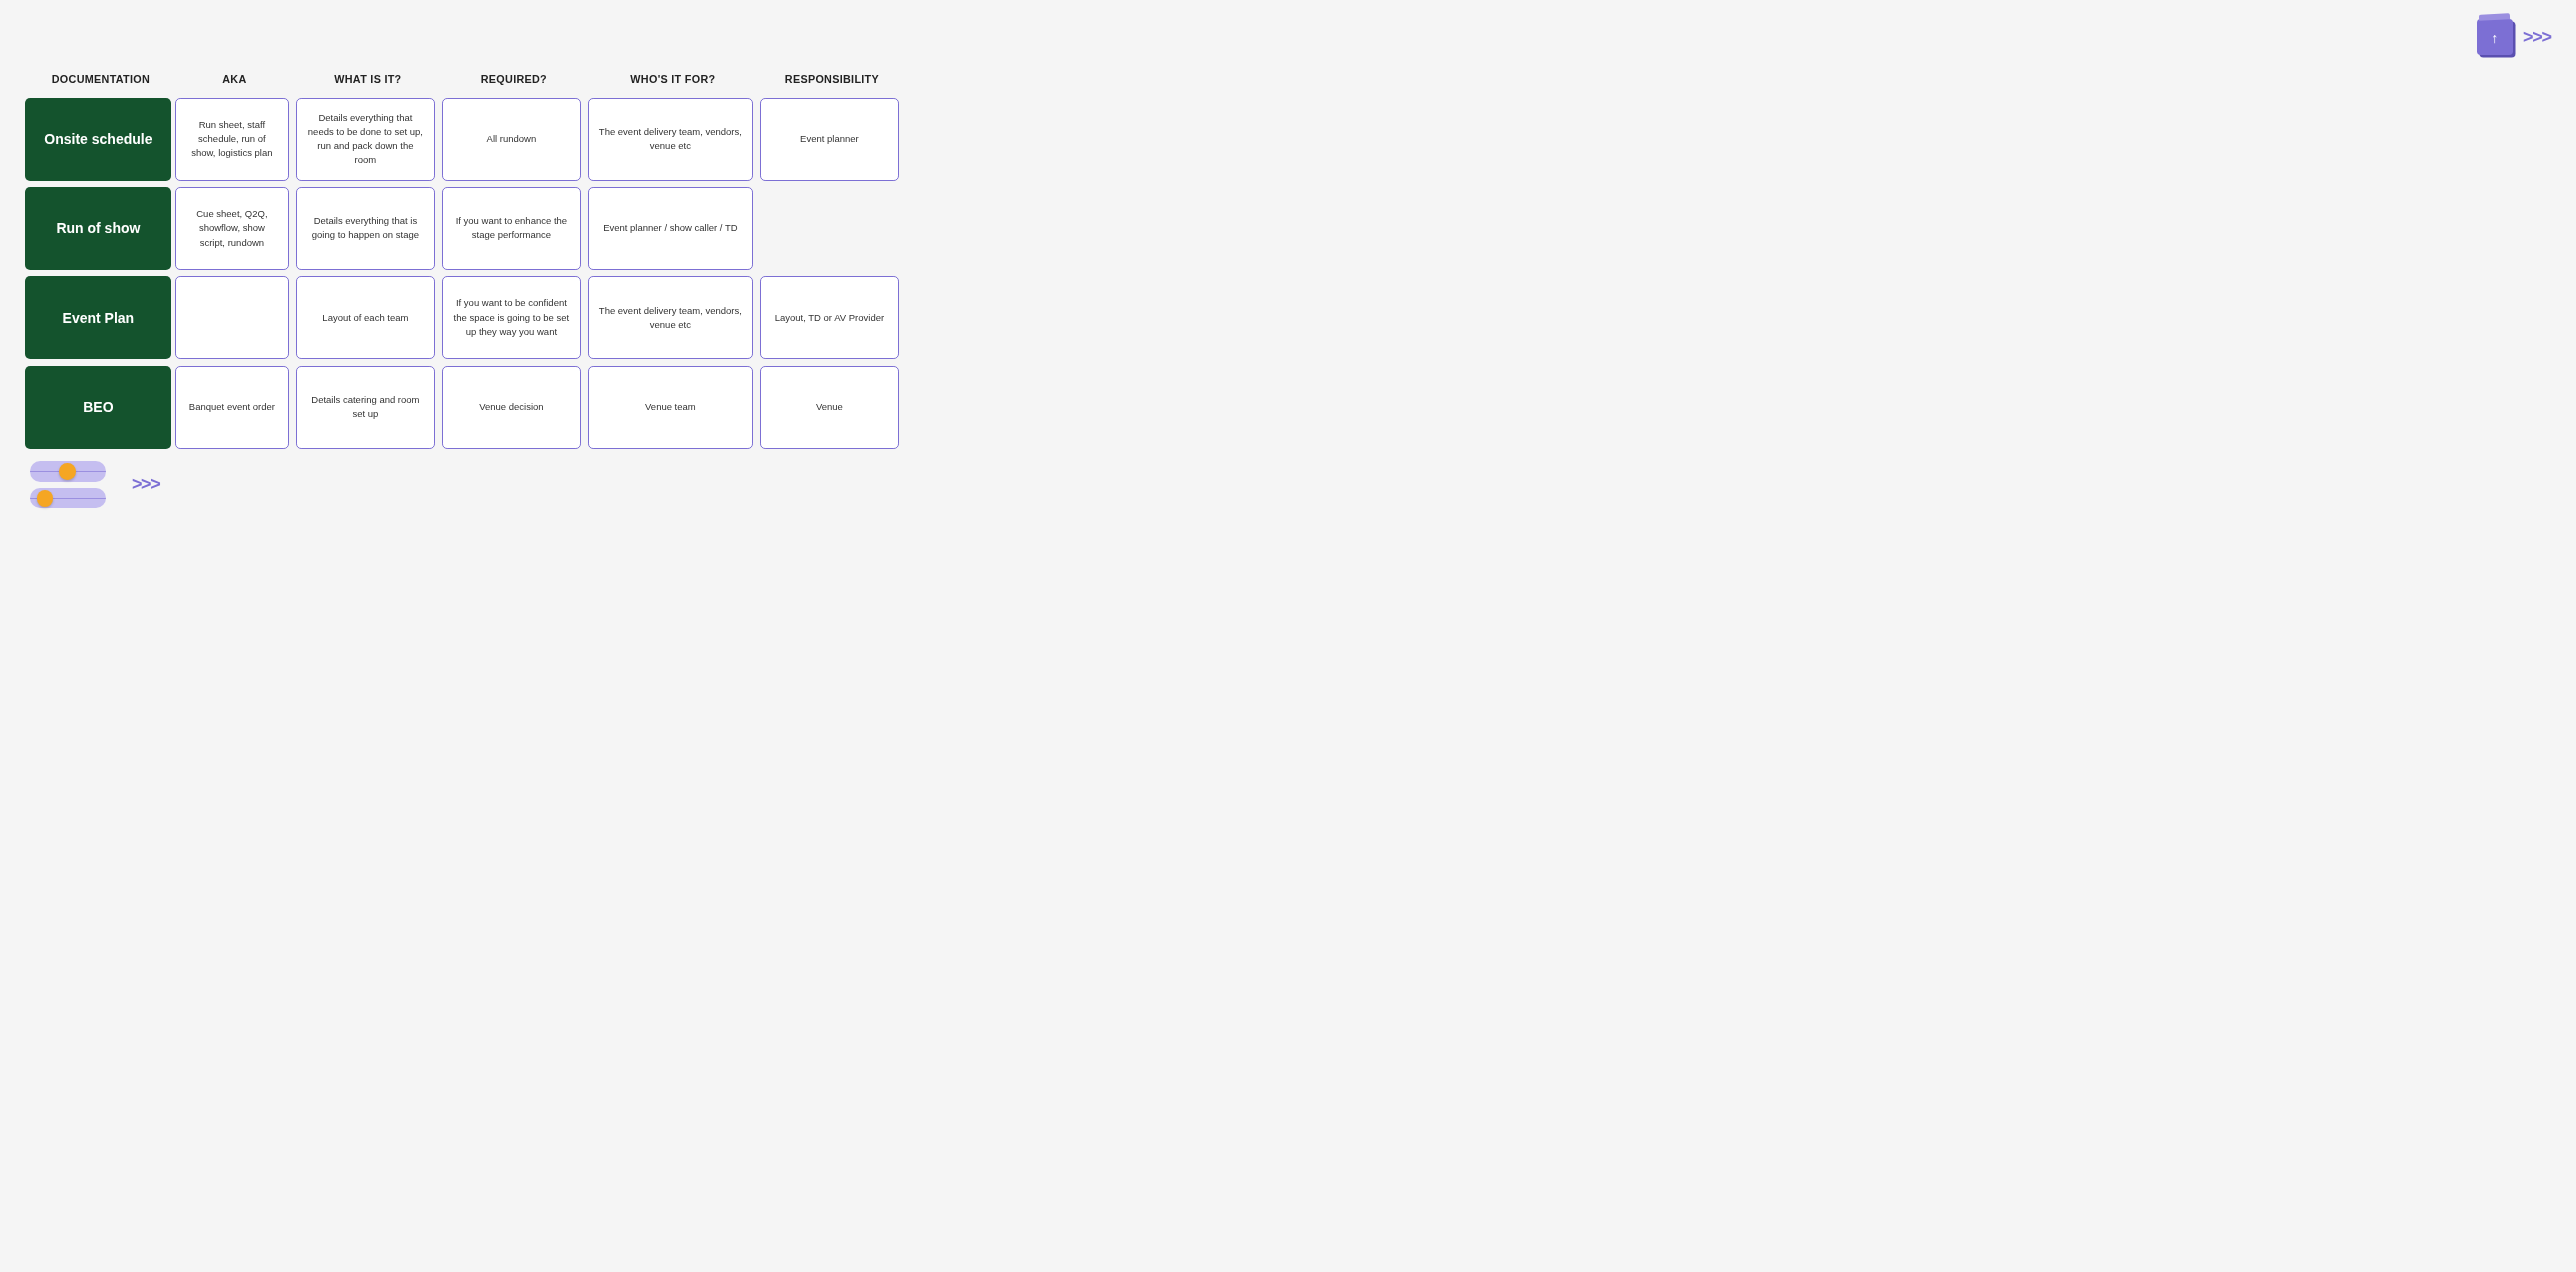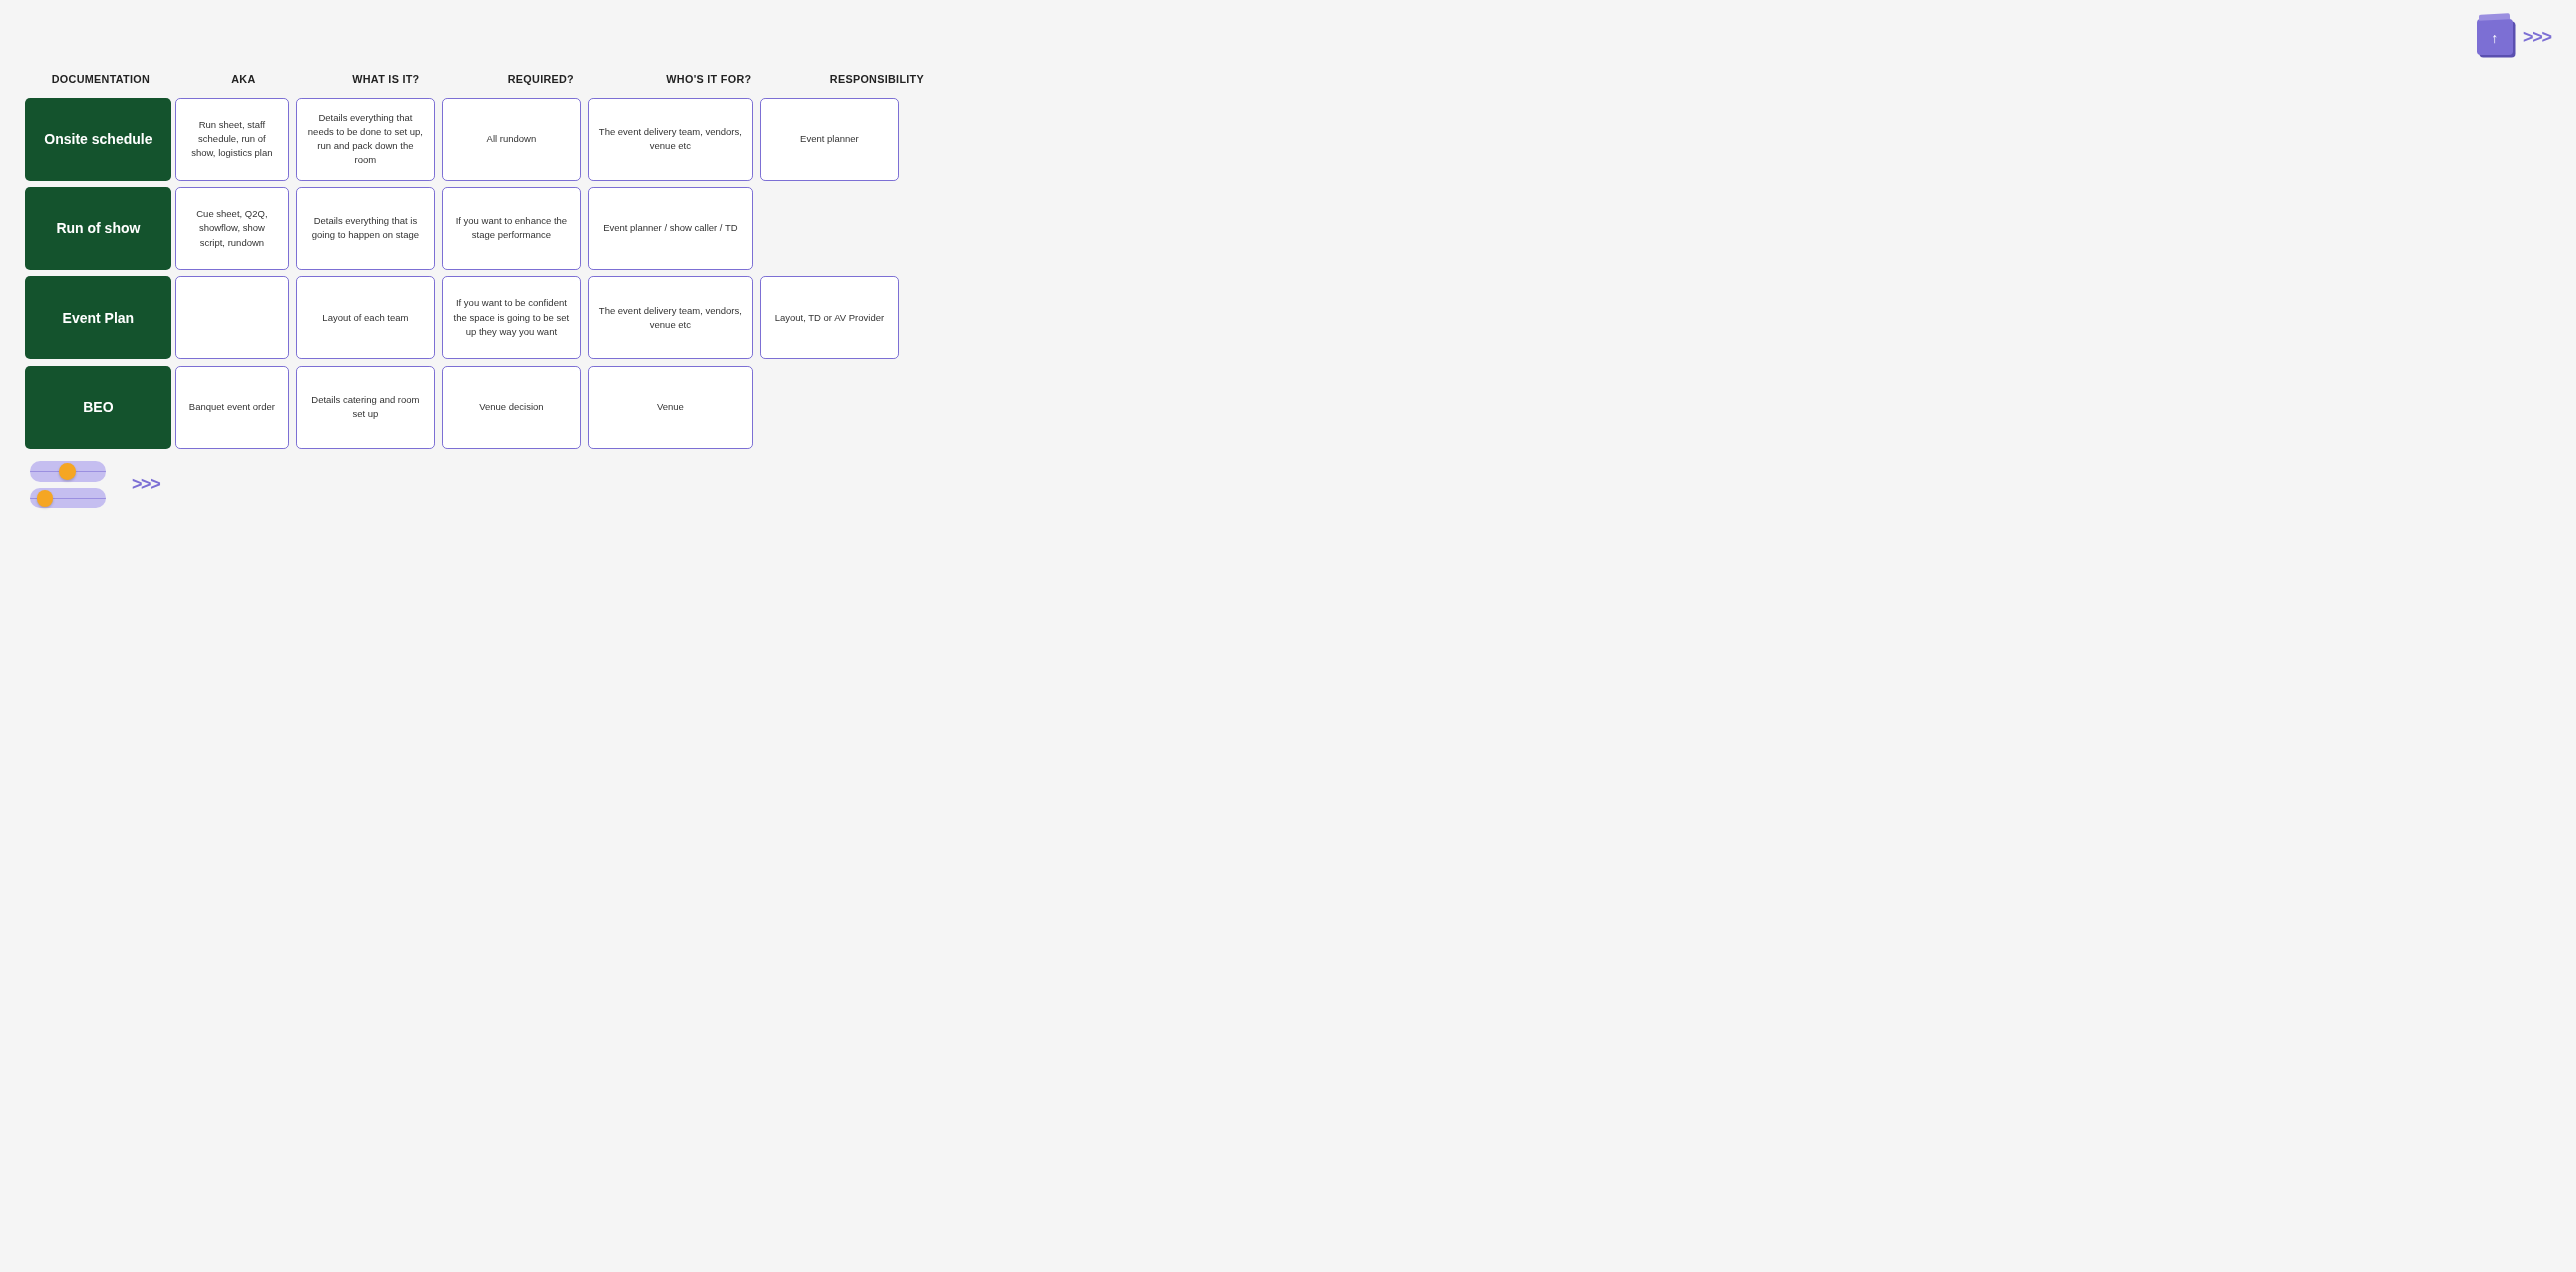--- a/index.html
+++ b/index.html
@@ -49,21 +49,21 @@
       font-size: 18px;
       font-weight: bold;
       letter-spacing: -1.3px;
     }
     .table-container {
       width: 100%;
     }
     .header-row {
       display: grid;
       grid-template-columns: 146px 121px 146px 146px 172px 146px;
-      gap: 9px;
+      gap: 0;
       margin-bottom: 3.8px;
       padding: 0 2.5px;
     }
     .header-cell {
       text-align: center;
       font-size: 10.8px;
       font-weight: 900;
       color: #222;
       padding: 5.1px 2.5px 9px;
       text-transform: uppercase;
@@ -208,20 +208,21 @@
     <div class="content-cell">Layout, TD or AV Provider</div>
   </div>
 
   <div class="data-row">
     <div class="doc-cell">
       <span class="doc-cell-text">BEO</span>
     </div>
     <div class="content-cell">Banquet event order</div>
     <div class="content-cell">Details catering and room set up</div>
     <div class="content-cell">Venue decision</div>
+    <div class="content-cell">Venue team</div>
     <div class="content-cell">Venue</div>
   </div>
 </div>
 
 <div class="bottom-controls">
   <div class="toggles">
     <div class="toggle-track">
       <div class="toggle-line"></div>
       <div class="toggle-thumb"></div>
     </div>

